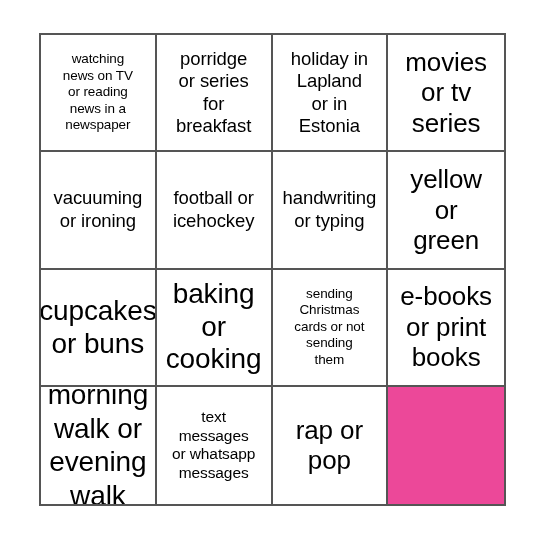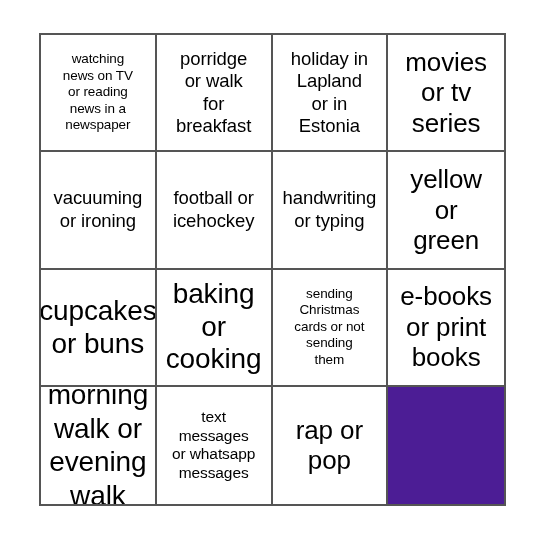--- a/index.html
+++ b/index.html
@@ -20,21 +20,21 @@
     position: absolute;
     left: 39px;
     top: 33px;
     width: 467px;
     height: 473px;
     box-sizing: border-box;
     border: 2px solid #555555;
     display: grid;
     grid-template-columns: 1fr 1fr 1fr 1fr;
     grid-template-rows: 1fr 1fr 1fr 1fr;
-    background: #4c1d95;
+    background: #ec4899;
   }
 
   .bingo-cell {
     box-sizing: border-box;
     border-right: 2px solid #555555;
     border-bottom: 2px solid #555555;
     display: flex;
     align-items: center;
     justify-content: center;
     text-align: center;
@@ -73,21 +73,21 @@
 
   <div class="bingo-cell">
     <span class="cell-text fs-xs">watching
 news on TV
 or reading
 news in a
 newspaper</span>
   </div>
   <div class="bingo-cell">
     <span class="cell-text fs-m">porridge
-or walk
+or series
 for
 breakfast</span>
   </div>
   <div class="bingo-cell">
     <span class="cell-text fs-m">holiday in
 Lapland
 or in
 Estonia</span>
   </div>
 

